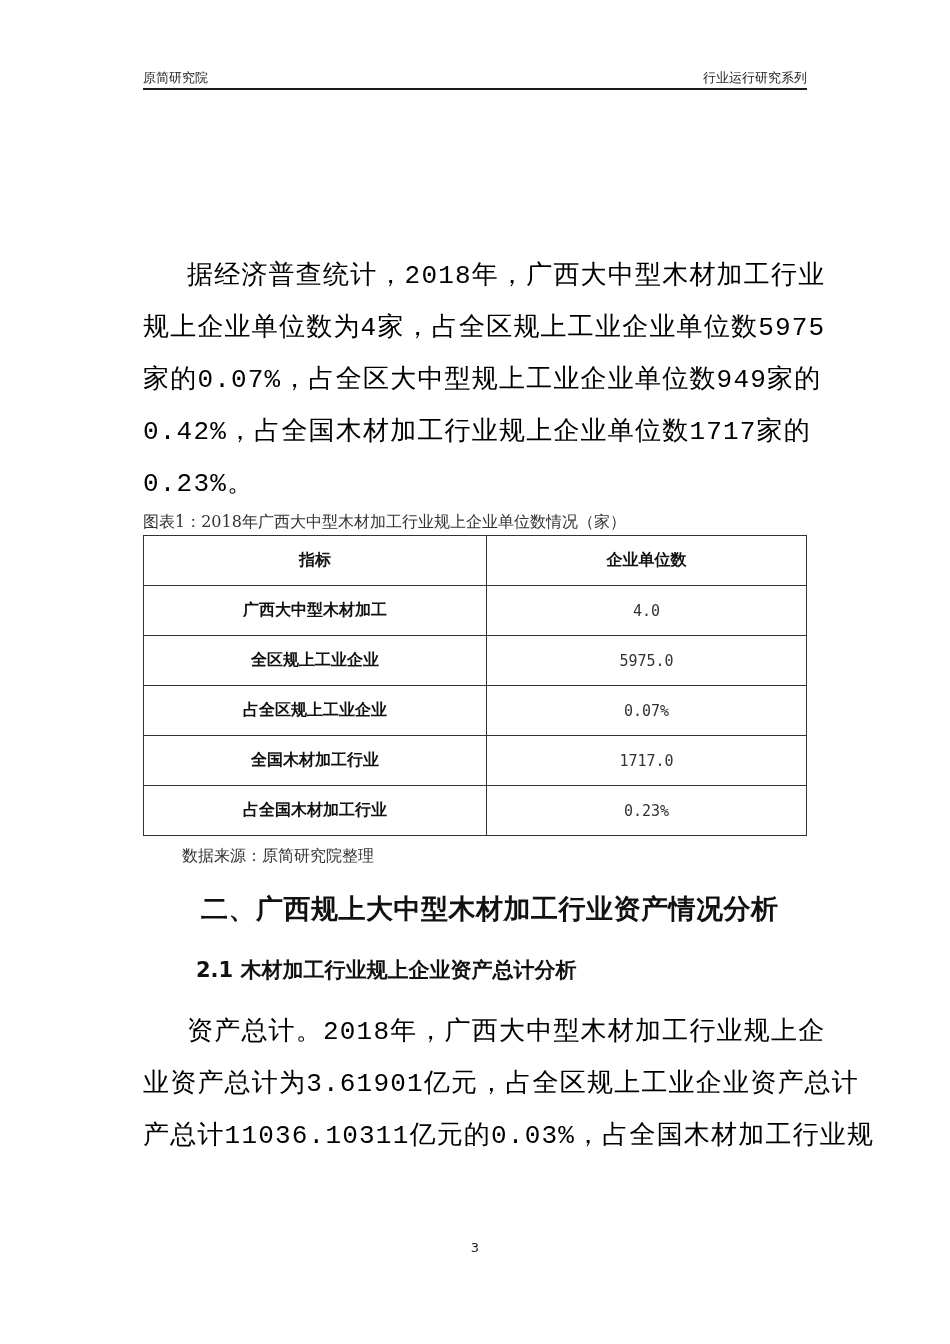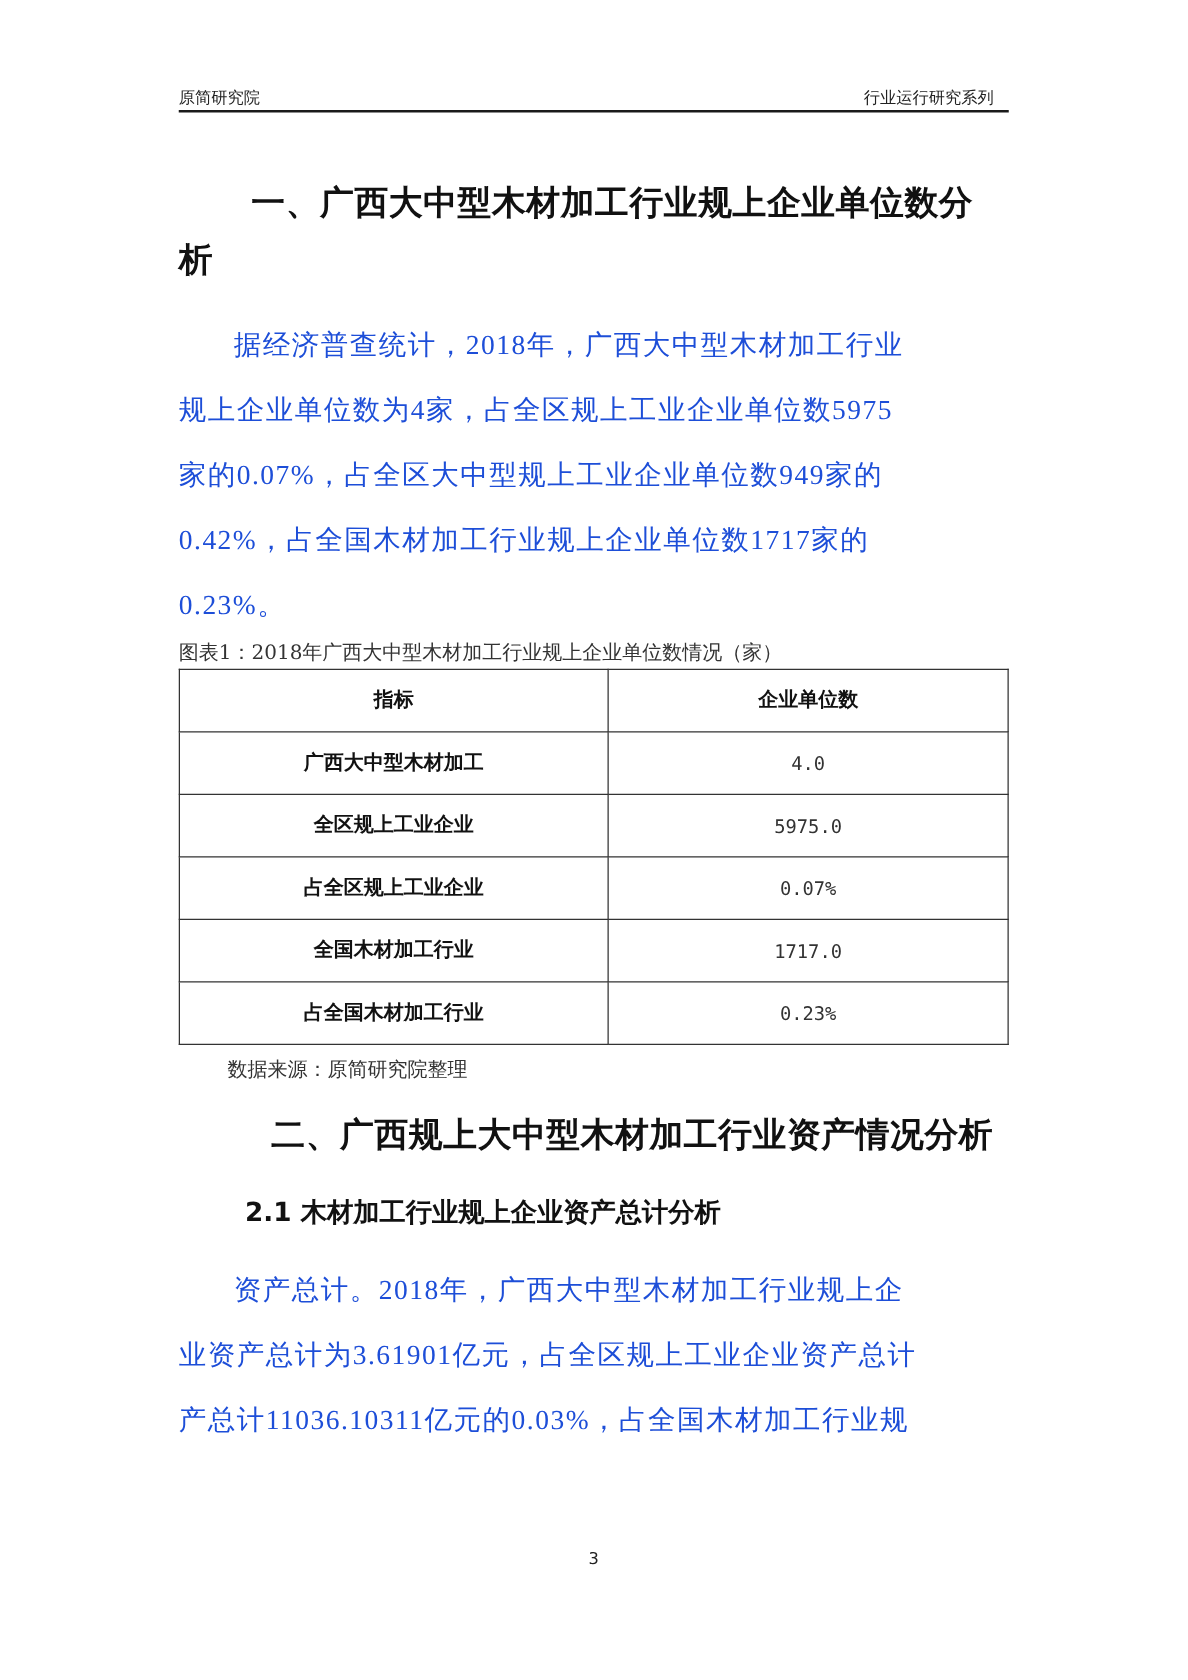--- a/index.html
+++ b/index.html
@@ -2,33 +2,33 @@
 <html><head>
 <meta charset="utf-8">
 <style>
   html, body { margin: 0; padding: 0; background: #ffffff; }
   body { width: 950px; height: 1344px; position: relative; overflow: hidden; color: #111; }
   .page { position: absolute; left: 0; top: 0; width: 950px; height: 1128px; background: #fff; }
 
   .header { position: absolute; left: 143px; top: 66px; width: 664px; height: 22px;
             font-family: "DejaVu Sans", sans-serif; font-size: 13px; color: #222; }
   .header .left { position: absolute; left: 0; top: 3px; }
-  .header .right { position: absolute; right: 12px; top: 3px; }
+  .header .right { position: absolute; right: 0; top: 3px; }
   .header-rule { position: absolute; left: 143px; top: 88px; width: 664px; height: 2px; background: #1a1a1a; }
 
   .h1 { position: absolute; left: 143px; width: 664px; font-family: "DejaVu Sans", sans-serif;
         font-weight: bold; font-size: 27px; color: #111; line-height: 46px; letter-spacing: 0.5px; }
   .h1-a { top: 140px; text-indent: 58px; }
   .h2 { top: 886px; }
-  .h2 .txt { margin-left: 74px; }
+  .h2 .txt { margin-left: 58px; }
   .h3 { position: absolute; left: 196px; top: 950px; font-family: "DejaVu Sans", sans-serif;
         font-weight: bold; font-size: 21px; color: #111; line-height: 40px; }
 
-  .para { position: absolute; left: 143px; width: 666px; font-family: Liberation Serif, serif;
-          font-size: 22px; line-height: 52px; color: #1d4ed8; text-align: justify; letter-spacing: 1.2px; }
+  .para { position: absolute; left: 143px; width: 666px; font-family: Liberation Mono, monospace;
+          font-size: 26px; line-height: 52px; color: #000000; text-align: justify; letter-spacing: 1.2px; }
   .para .line { display: block; white-space: nowrap; height: 52px; }
   .para .indent { padding-left: 44px; }
   .p1 { top: 250px; }
   .p2 { top: 1006px; }
 
   .caption { position: absolute; left: 143px; width: 664px; top: 511px; text-align: left;
              font-family: "DejaVu Serif", serif; font-size: 16px; color: #333; line-height: 22px; }
 
   table.data { position: absolute; left: 143px; top: 535px; width: 664px; border-collapse: collapse; }
   table.data td, table.data th { border: 1.5px solid #333; height: 49px; padding: 0; text-align: center; vertical-align: middle; }
@@ -45,24 +45,20 @@
 <body>
 
 <div class="page">
 
   <div class="header">
     <span class="left">原简研究院</span>
     <span class="right">行业运行研究系列</span>
   </div>
   <div class="header-rule"></div>
 
-  <div class="h1 h1-a">
-    <div>一、广西大中型木材加工行业规上企业单位数分</div>
-    <div style="text-indent:0">析</div>
-  </div>
 
   <div class="para p1">
     <span class="line indent">据经济普查统计，2018年，广西大中型木材加工行业</span>
     <span class="line">规上企业单位数为4家，占全区规上工业企业单位数5975</span>
     <span class="line">家的0.07%，占全区大中型规上工业企业单位数949家的</span>
     <span class="line">0.42%，占全国木材加工行业规上企业单位数1717家的</span>
     <span class="line">0.23%。</span>
   </div>
 
   <div class="caption">图表1：2018年广西大中型木材加工行业规上企业单位数情况（家）</div>

